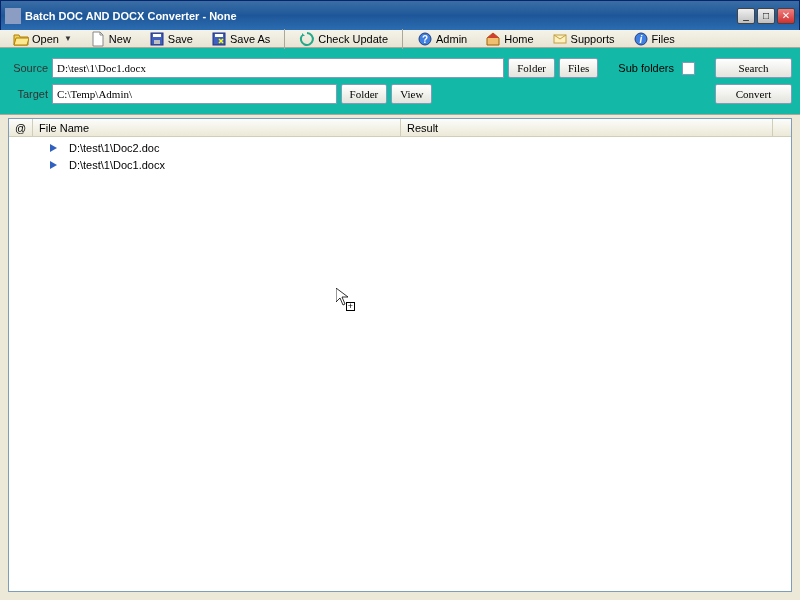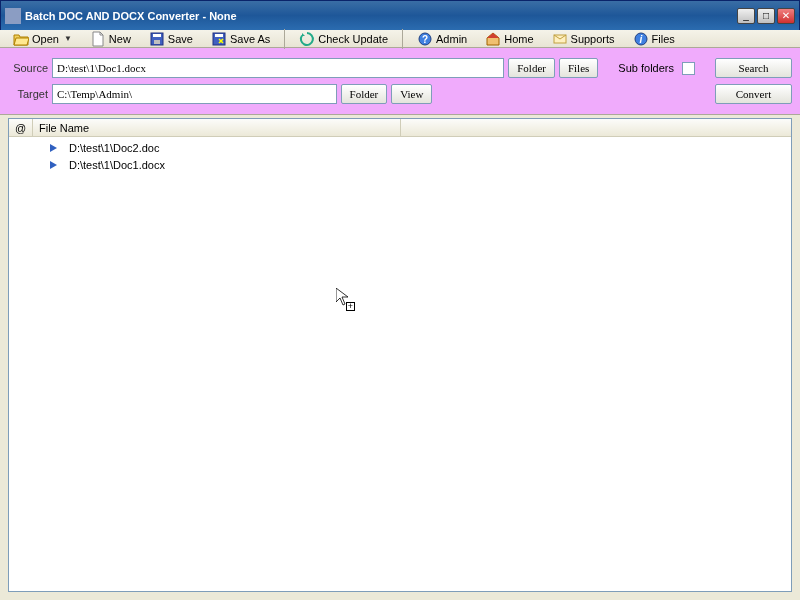--- a/index.html
+++ b/index.html
@@ -8,21 +8,21 @@
 .titlebar-icon { width: 16px; height: 16px; background: #8b9dc3; margin-right: 4px; }
 .titlebar-text { color: white; font-weight: bold; flex: 1; }
 .titlebar-btns { display: flex; gap: 2px; }
 .tb-btn { width: 18px; height: 16px; background: linear-gradient(to bottom, #f0f0f0, #c0c0c0); border: 1px solid #444; border-radius: 2px; display: flex; align-items: center; justify-content: center; font-size: 10px; cursor: pointer; }
 .tb-btn.close { background: linear-gradient(to bottom, #f08080, #d03030); color: white; }
 .toolbar { height: 18px; background: linear-gradient(to bottom, #f5f3e9, #e8e4d4); border-bottom: 1px solid #aca899; display: flex; align-items: center; padding: 0 6px; gap: 4px; }
 .toolbar-item { display: flex; align-items: center; gap: 3px; padding: 2px 6px; cursor: pointer; border: 1px solid transparent; border-radius: 2px; }
 .toolbar-sep { width: 1px; height: 20px; background: #aca899; margin: 0 3px; }
 .icon { width: 16px; height: 16px; display: inline-flex; align-items: center; justify-content: center; }
 .dropdown-arrow { font-size: 8px; color: #333; margin-left: 2px; }
-.paths-panel { padding: 10px 8px; background: #f0abfc; border-bottom: 1px solid #aca899; }
+.paths-panel { padding: 10px 8px; background: #14b8a6; border-bottom: 1px solid #aca899; }
 .path-row { display: flex; align-items: center; gap: 4px; margin-bottom: 6px; }
 .path-label { width: 40px; text-align: right; color: #333; }
 .path-input { flex: 1; height: 20px; border: 1px solid #7f9db9; background: white; padding: 0 4px; font-size: 11px; font-family: Tahoma; }
 .btn { height: 20px; padding: 0 8px; border: 1px solid #7f9db9; background: linear-gradient(to bottom, #fff, #e4e4dc); border-radius: 2px; cursor: pointer; font-size: 11px; font-family: Tahoma; display: flex; align-items: center; }
 .btn.wide { width: 77px; justify-content: center; }
 .subfolder-label { margin: 0 4px; }
 .checkbox { width: 13px; height: 13px; border: 1px solid #7f9db9; background: white; }
 .list-area { position: absolute; top: 118px; left: 8px; right: 8px; bottom: 8px; background: white; border: 1px solid #7f9db9; }
 .list-header { display: flex; background: linear-gradient(to bottom, #fcfcfa, #ece9d8); border-bottom: 1px solid #d0cdb8; height: 18px; align-items: center; }
 .col { border-right: 1px solid #d0cdb8; padding: 0 6px; height: 100%; display: flex; align-items: center; }
@@ -159,20 +159,21 @@
     <button class="btn">View</button>
     <span style="flex:1"></span>
     <button class="btn wide">Convert</button>
   </div>
 </div>
 
 <div class="list-area">
   <div class="list-header">
     <div class="col col-at">@</div>
     <div class="col col-fn">File Name</div>
+    <div class="col col-res">Result</div>
     <div class="col col-pad"></div>
   </div>
   <div class="list-body">
     <div class="list-row">
       <span class="row-icon">
           <svg width="10" height="10">
             <path d="M1 1l7 4-7 4z" fill="#3060c0"></path>
           </svg>
         </span>
       <span class="row-text">D:\test\1\Doc2.doc</span>

